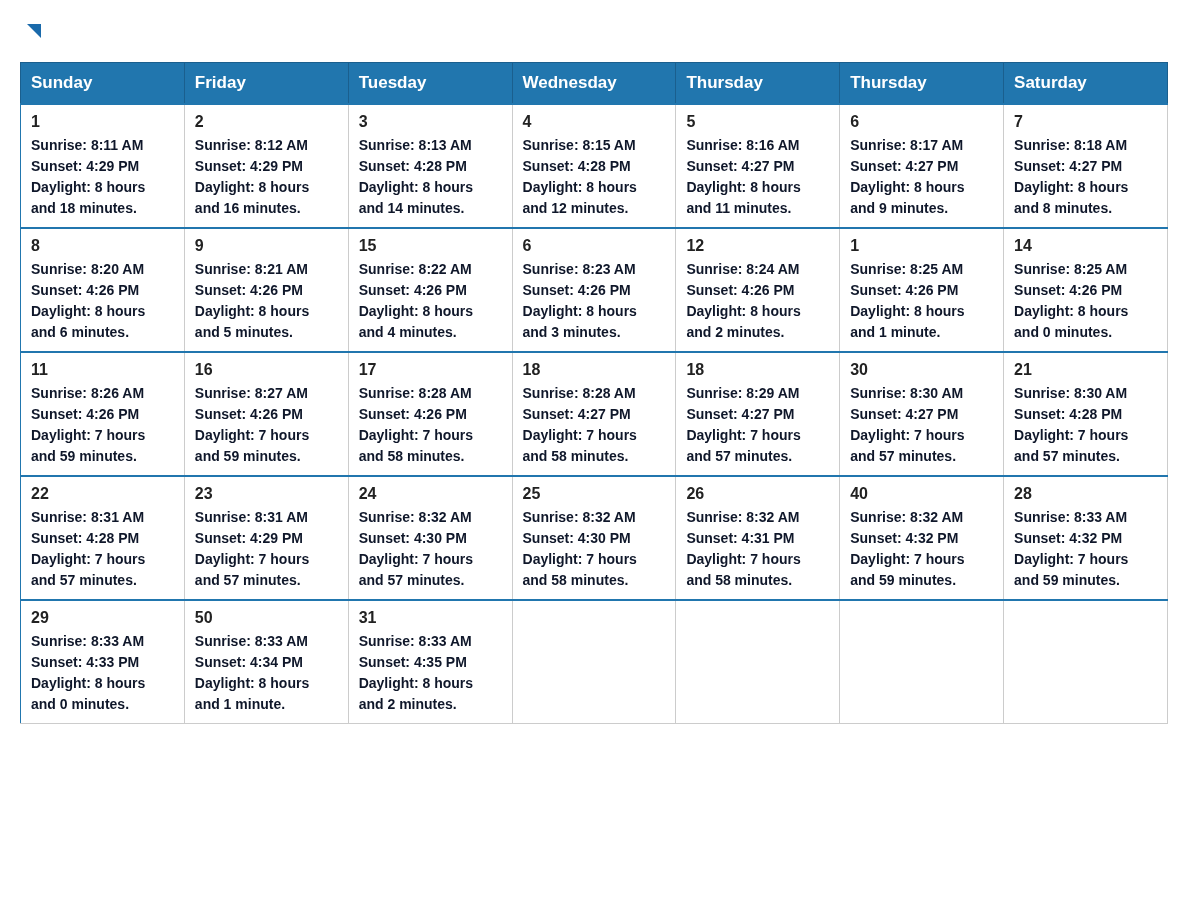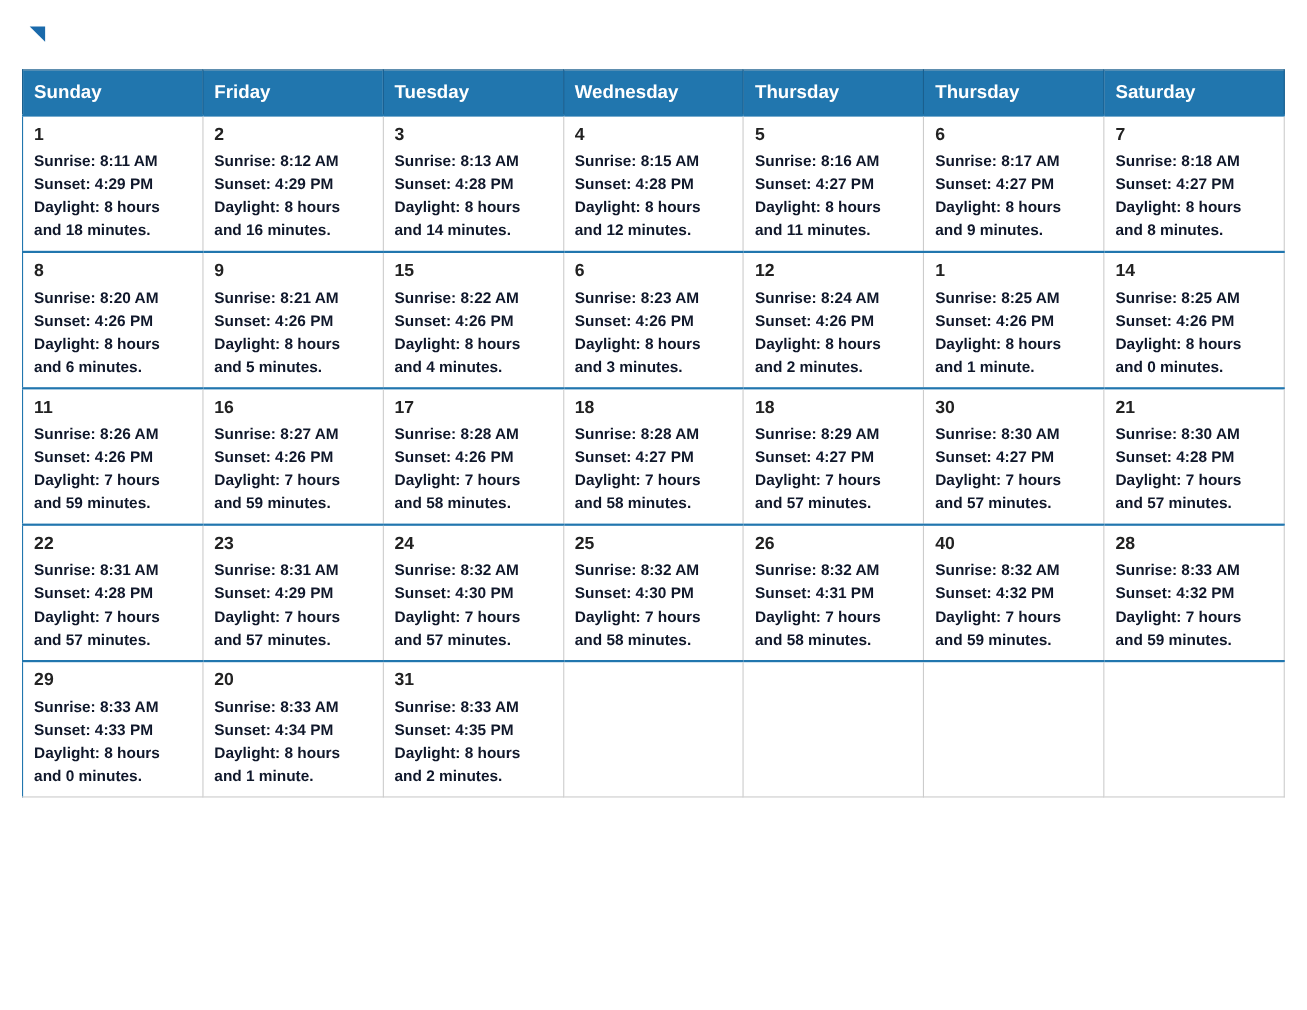--- a/index.html
+++ b/index.html
@@ -256,21 +256,21 @@
           <span class="day-number">28</span>
           <div class="day-info">Sunrise: 8:33 AM<br>Sunset: 4:32 PM<br>Daylight: 7 hours<br>and 59 minutes.</div>
         </td>
       </tr>
       <tr>
         <td>
           <span class="day-number">29</span>
           <div class="day-info">Sunrise: 8:33 AM<br>Sunset: 4:33 PM<br>Daylight: 8 hours<br>and 0 minutes.</div>
         </td>
         <td>
-          <span class="day-number">20</span>
+          <span class="day-number">50</span>
           <div class="day-info">Sunrise: 8:33 AM<br>Sunset: 4:34 PM<br>Daylight: 8 hours<br>and 1 minute.</div>
         </td>
         <td>
           <span class="day-number">31</span>
           <div class="day-info">Sunrise: 8:33 AM<br>Sunset: 4:35 PM<br>Daylight: 8 hours<br>and 2 minutes.</div>
         </td>
         <td class="empty-cell"></td>
         <td class="empty-cell"></td>
         <td class="empty-cell"></td>
         <td class="empty-cell"></td>

